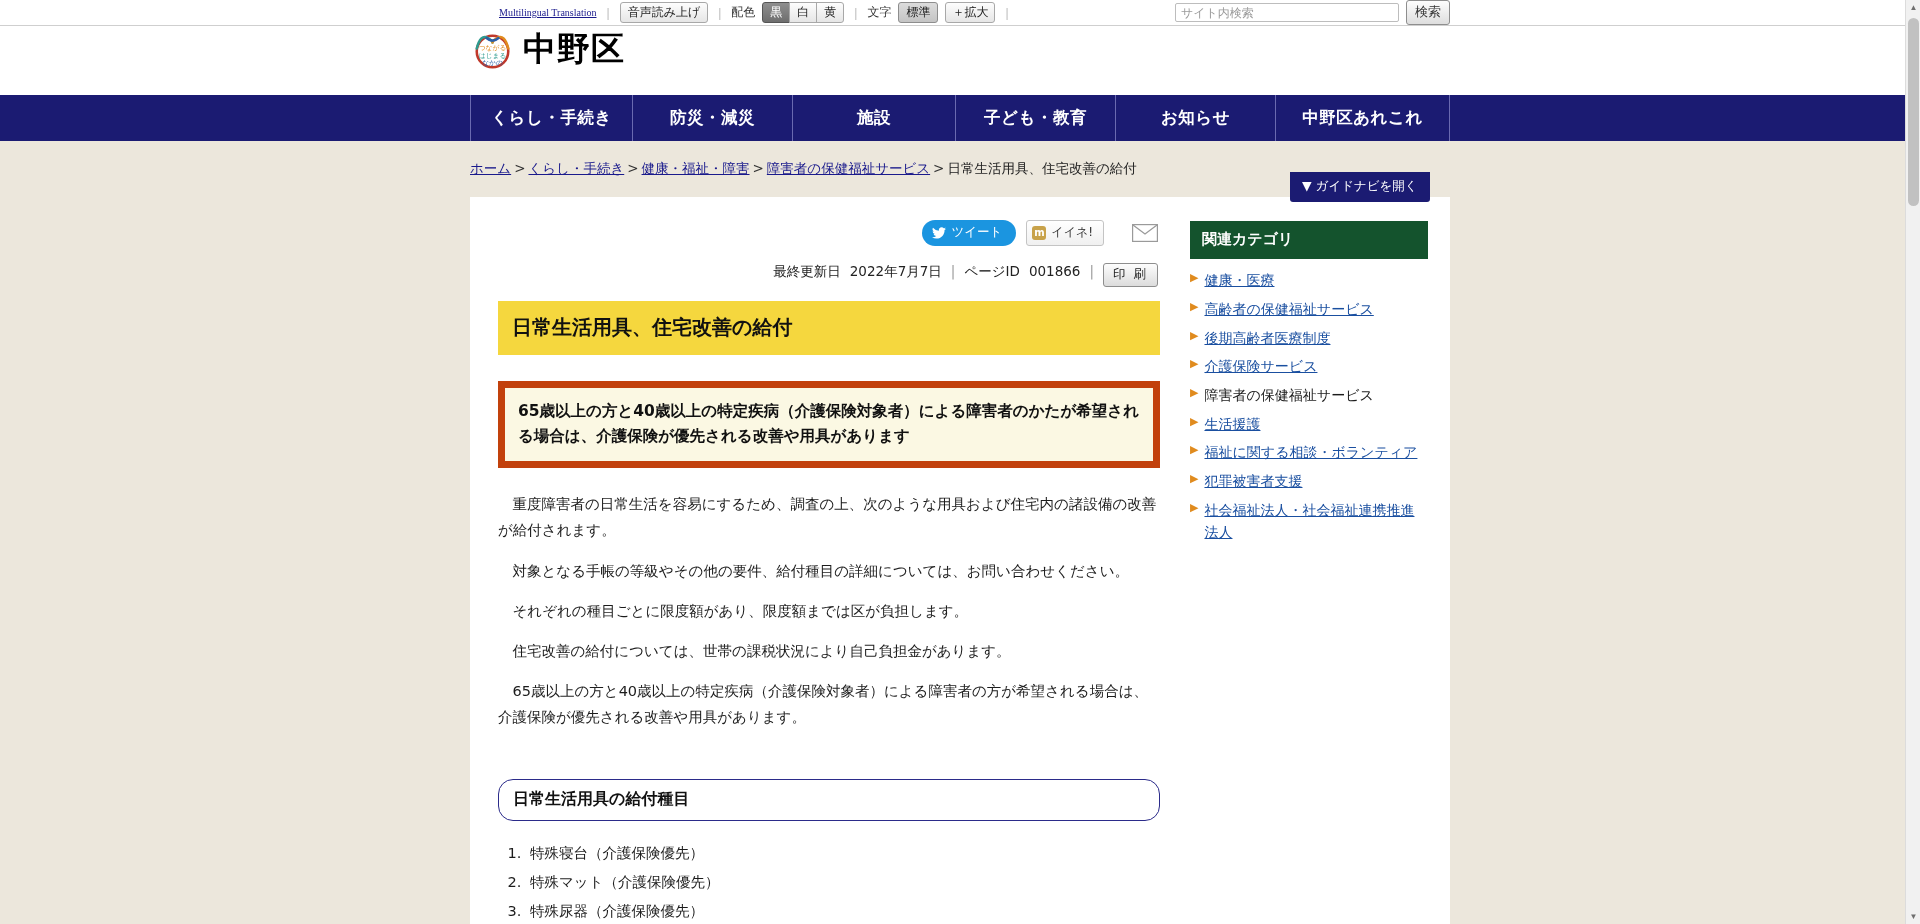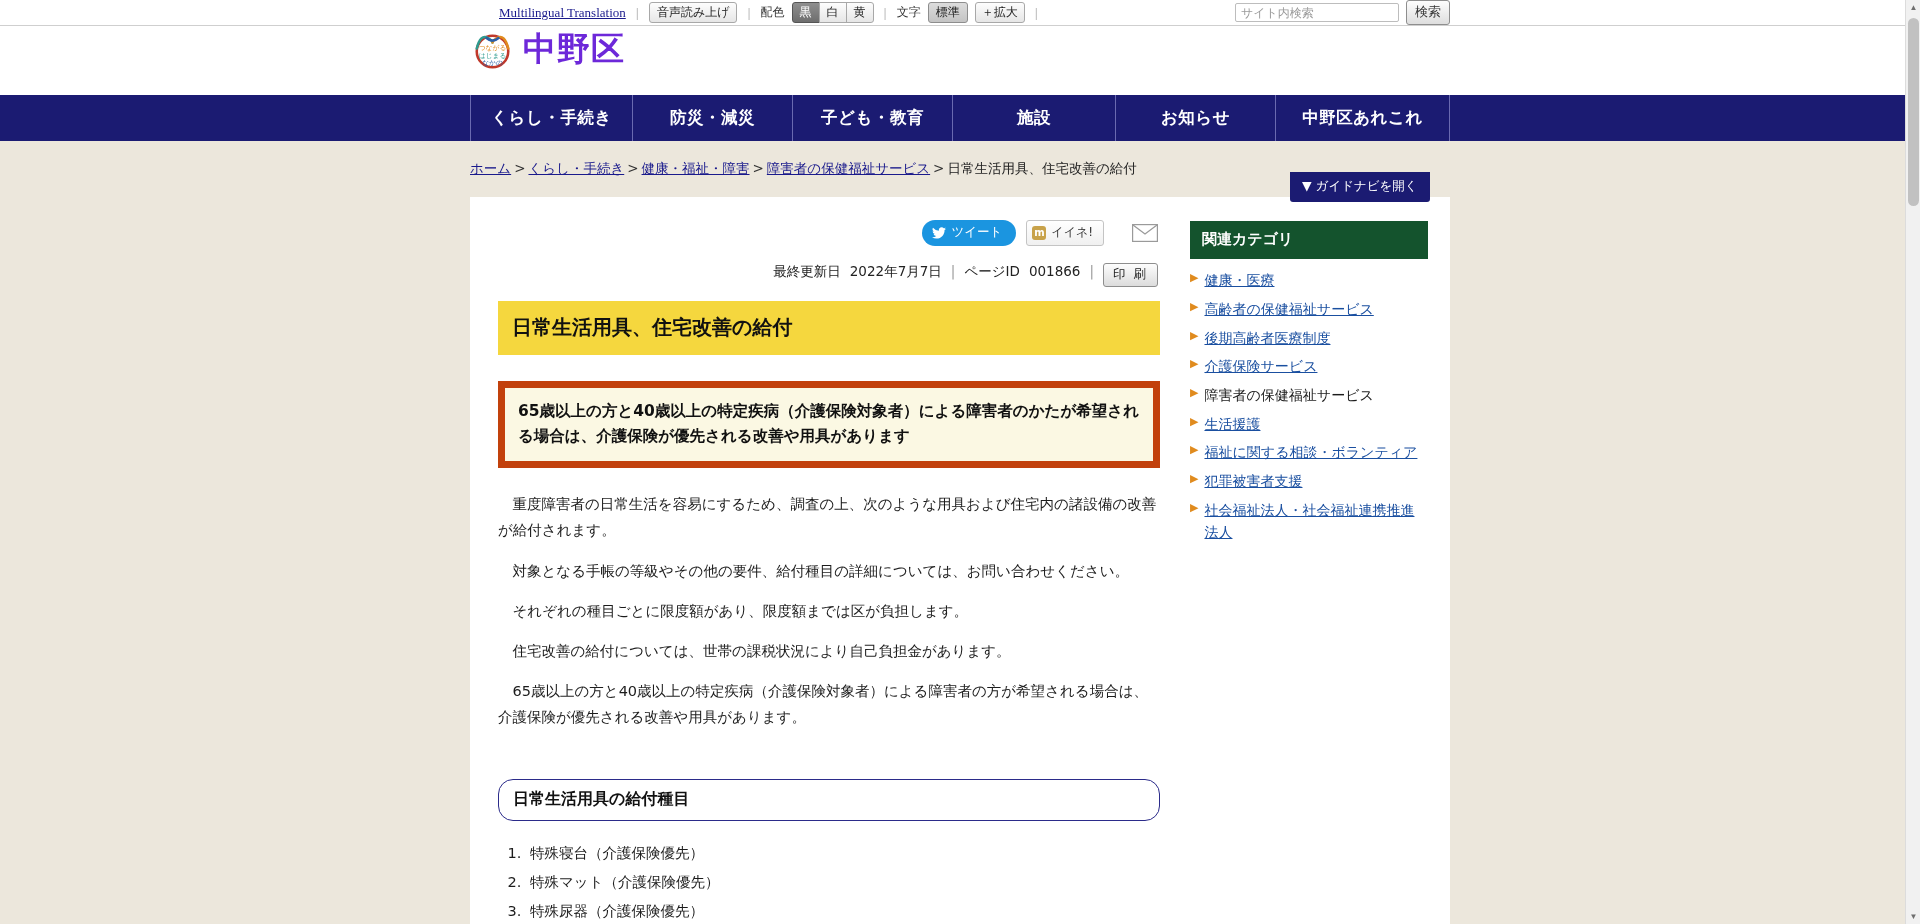--- a/index.html
+++ b/index.html
@@ -41,21 +41,21 @@
   .util-inner {
     width: 980px;
     display: flex;
     align-items: center;
     gap: 7px;
     height: 26px;
   }
   .util-link {
     color: #1a1a8c;
     text-decoration: underline;
-    font-size: 13px;
+    font-size: 10px;
     font-family: "Liberation Serif", "DejaVu Serif", serif;
     white-space: nowrap;
     cursor: pointer;
   }
   .util-sep {
     color: #bbb;
     font-size: 12px;
     padding: 0 3px;
   }
   .ubtn {
@@ -85,21 +85,21 @@
     background: linear-gradient(#8f8f8f, #6e6e6e);
     color: #fff;
     border-color: #555;
   }
   .ubtn.pressed {
     background: linear-gradient(#dcdcdc, #c4c4c4);
     border-color: #8d8d8d;
   }
   .spacer-flex { flex: 1; }
   .searchbox {
-    width: 164px;
+    width: 224px;
     height: 19px;
     border: 1px solid #bdbdbd;
     border-radius: 2px;
     background: #fff;
     font-size: 12px;
     padding: 0 5px;
     color: #404040;
     font-family: "DejaVu Sans", sans-serif;
   }
   .searchbox::placeholder { color: #9a9a9a; }
@@ -124,21 +124,21 @@
   .header-inner {
     width: 980px;
     display: flex;
     align-items: center;
   }
   .logo-wrap { display: flex; align-items: center; gap: 8px; cursor: pointer; }
   .logo-mark { width: 45px; height: 45px; display:block; }
   .logo-text {
     font-size: 33px;
     font-weight: bold;
-    color: #6d28d9;
+    color: #000000;
     letter-spacing: 1px;
     font-family: "DejaVu Sans", sans-serif;
     line-height: 1;
   }
 
   
   .gnav-band {
     background: #1b1b72;
     height: 46px;
     display: flex;
@@ -450,22 +450,22 @@
           <span class="logo-text">中野区</span>
         </div>
       </div>
     </div>
 
     <div class="gnav-band">
       <div class="gnav">
         <div class="gnav-spacer"></div>
         <div class="gnav-item" style="width:162px">くらし・手続き</div>
         <div class="gnav-item" style="width:160px">防災・減災</div>
+        <div class="gnav-item" style="width:163px">施設</div>
         <div class="gnav-item" style="width:160px">子ども・教育</div>
-        <div class="gnav-item" style="width:163px">施設</div>
         <div class="gnav-item" style="width:160px">お知らせ</div>
         <div class="gnav-item" style="width:175px">中野区あれこれ</div>
       </div>
     </div>
 
     <div class="guidenavi">▼ ガイドナビを開く</div>
 
     <div class="body-bg">
       <div class="body-inner">
 

